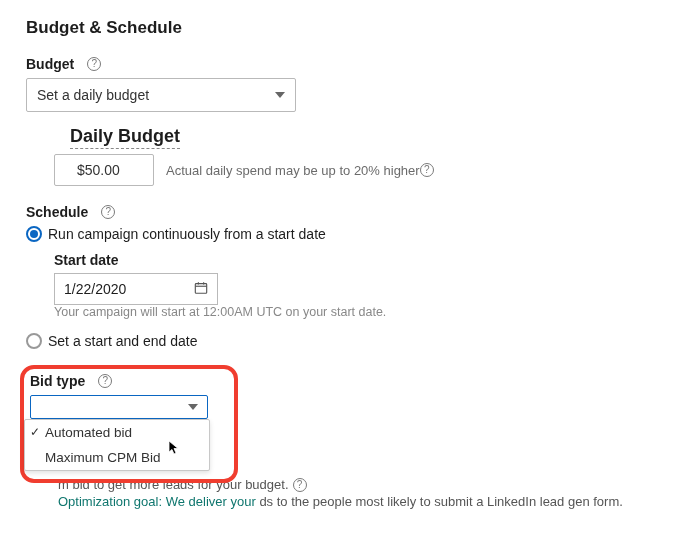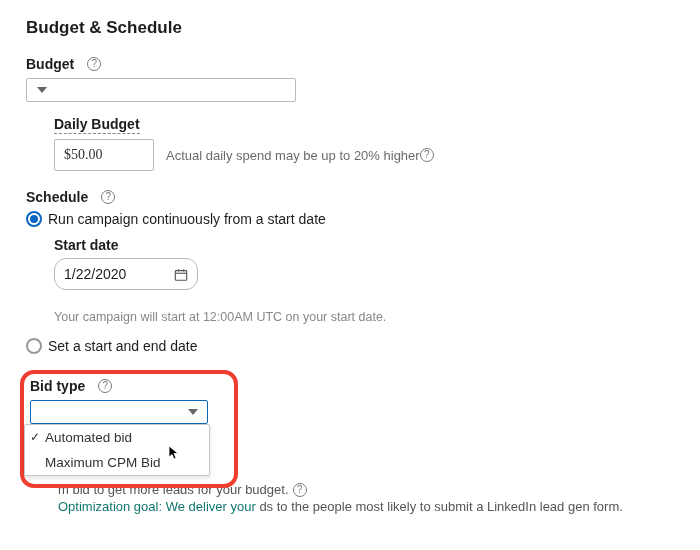--- a/index.html
+++ b/index.html
@@ -23,41 +23,41 @@
     border: 1px solid #b9b9b9; border-radius: 2px; width: 270px;
     padding: 8px 10px; display: flex; justify-content: space-between; align-items: center;
     font-size: 14px; color: #333; background: #fff;
   }
   .chevron {
     width: 0; height: 0; border-left: 5px solid transparent;
     border-right: 5px solid transparent; border-top: 6px solid #666;
   }
   .indent { margin-left: 28px; }
   .sub-label {
-    font-weight: 700; font-size: 14px; margin-top: 14px; margin-bottom: 5px;
-    border-bottom: 1px dashed #888; display: inline-block; padding-bottom: 1px;
+    font-weight: 700; font-size: 18px; margin-top: 14px; margin-bottom: 5px;
+    border-bottom: 1px dashed #888; display: inline-block; padding-bottom: 1px; margin-left: 16px;
   }
   .input-row { display: flex; align-items: center; gap: 12px; }
   .text-input {
-    border: 1px solid #b9b9b9; border-radius: 2px; padding: 7px 9px;
-    font-size: 14px; width: 100px; color: #333; font-family: Liberation Serif, serif;
+    border: 1px solid #b9b9b9; border-radius: 2px; padding: 7px 22px;
+    font-size: 14px; width: 100px; color: #333;
   }
   .hint { font-size: 13px; color: #6b6b6b; display: flex; align-items: center; }
-  .hint-small { font-size: 12.5px; color: #888; margin-top: 20px; }
+  .hint-small { font-size: 12.5px; color: #888; margin-top: 0; }
   .section-block { margin-bottom: 18px; }
   .radio-row { display: flex; align-items: center; gap: 6px; margin-bottom: 10px; }
   .radio-outer {
     width: 16px; height: 16px; border-radius: 50%; border: 2px solid #999;
     display: flex; align-items: center; justify-content: center; flex-shrink: 0;
   }
   .radio-outer.selected { border-color: #0a66c2; }
   .radio-inner { width: 8px; height: 8px; border-radius: 50%; background: #0a66c2; }
   .date-input {
-    border: 1px solid #b9b9b9; border-radius: 12px; padding: 7px 9px;
-    font-size: 14px; width: 144px; display: flex; justify-content: space-between; align-items: flex-end;
+    border: 1px solid #b9b9b9; border-radius: 0; padding: 7px 9px;
+    font-size: 14px; width: 164px; display: flex; justify-content: space-between; align-items: flex-start;
   }
   .cal-icon { width: 14px; height: 14px; }
   .cal-icon svg { display: block; }
   .bid-wrap { position: relative; padding: 6px 4px 6px 4px; }
   .highlight-box {
     position: absolute; left: -6px; top: -2px; width: 218px; height: 118px;
     border: 4px solid #f03d2f; border-radius: 14px; pointer-events: none;
   }
   .select-box.small { width: 178px; border: 1.5px solid #0a66c2; padding: 8px 9px; }
   .dropdown {
@@ -83,20 +83,21 @@
 <body>
 
 <h2 class="section-title">Budget &amp; Schedule</h2>
 
 <div class="section-block">
   <div class="field-label">
     <span>Budget</span>
     <span class="help-icon">?</span>
   </div>
   <div class="select-box">
+    <span>Set a daily budget</span>
     <span class="chevron"></span>
   </div>
   <div class="indent">
     <div class="sub-label">Daily Budget</div>
     <div class="input-row">
       <input class="text-input" value="$50.00" style="">
       <div class="hint">
         <span>Actual daily spend may be up to 20% higher</span>
         <span class="help-icon">?</span>
       </div>

